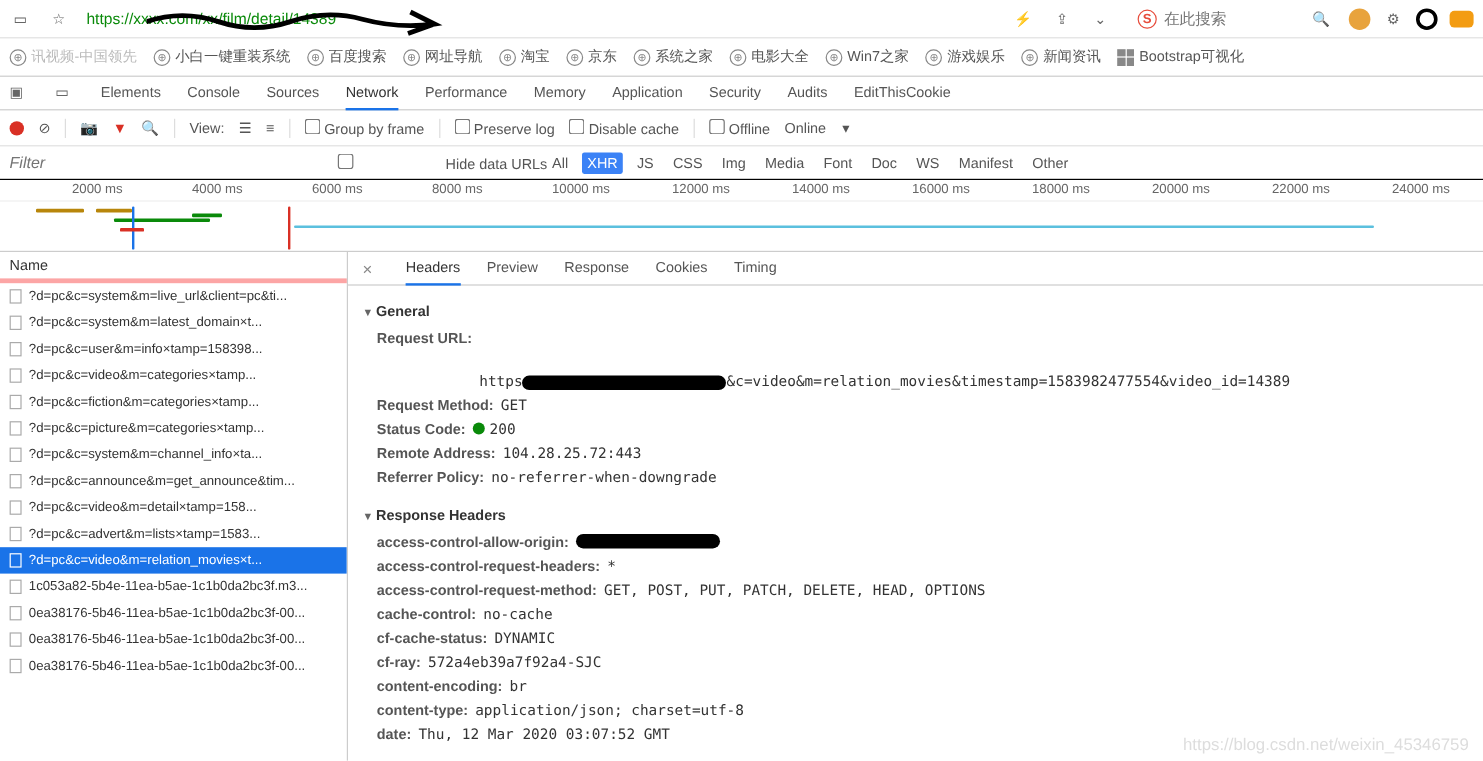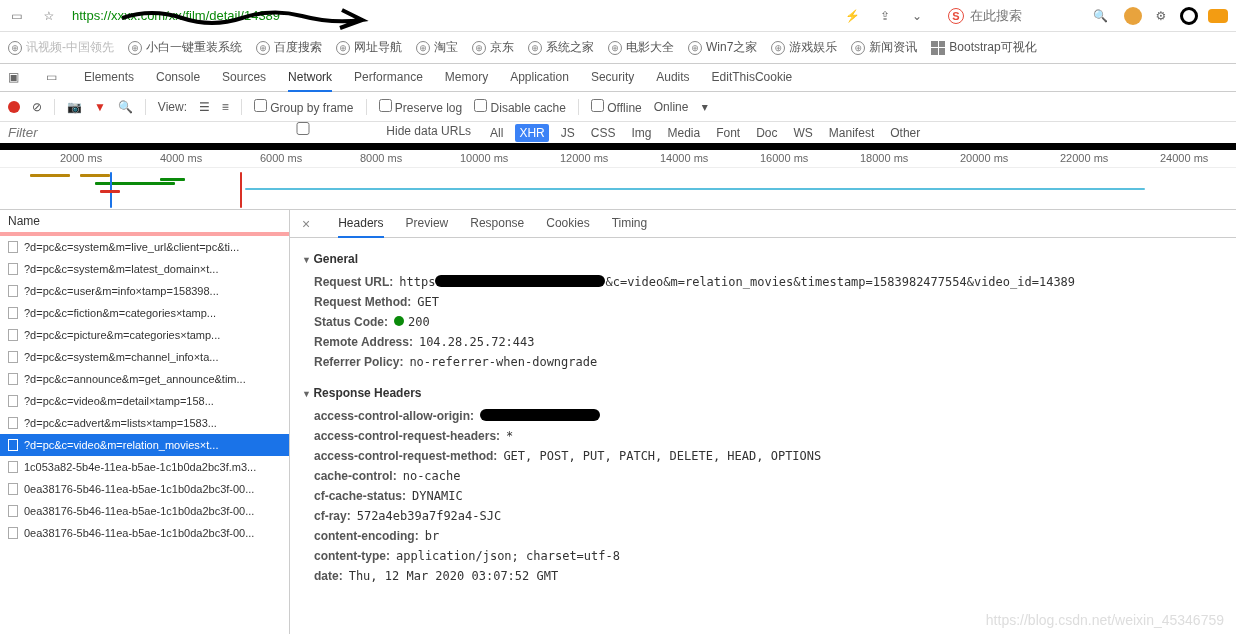--- a/index.html
+++ b/index.html
@@ -34,21 +34,21 @@
 .devtools-tabs .tab { cursor: pointer; padding: 6px 0; }
 .devtools-tabs .tab.active { color: #333; border-bottom: 2px solid #1a73e8; margin-bottom: -1px; }
 .devtools-tabs .small-icon { width: 16px; height: 16px; color: #666; }
 
 
 .net-toolbar { height: 30px; display: flex; align-items: center; padding: 0 8px; gap: 12px; border-bottom: 1px solid #e0e0e0; font-size: 12px; color: #555; }
 .record-dot { width: 12px; height: 12px; background: #d93025; border-radius: 50%; }
 .net-toolbar .sep { width: 1px; height: 16px; background: #ddd; }
 
 
-.filter-bar { height: 28px; display: flex; padding: 0 8px; gap: 15px; border-bottom: 7px solid #000000; font-size: 12px; color: #555; }
+.filter-bar { height: 28px; display: flex; align-items: center; padding: 0 8px; gap: 0; border-bottom: 1px solid #000000; font-size: 12px; color: #555; }
 .filter-bar input { border: none; outline: none; width: 160px; font-style: italic; color: #999; }
 .filter-types { display: flex; gap: 8px; align-items: center; }
 .filter-types span { cursor: pointer; padding: 2px 4px; }
 .filter-types .active { background: #3b82f6; color: #fff; border-radius: 2px; }
 
 
 .timeline { height: 60px; border-bottom: 1px solid #ccc; position: relative; background: #fff; }
 .timeline-ruler { height: 18px; border-bottom: 1px solid #eee; position: relative; font-size: 11px; color: #666; }
 .timeline-ruler span { position: absolute; top: 2px; }
 .timeline-bars { position: relative; height: 42px; }
@@ -261,20 +261,24 @@
         <div class="req-item">
           <span class="doc-icon"></span>
           <span style="overflow:hidden;text-overflow:ellipsis;">?d=pc&amp;c=system&amp;m=latest_domain×t...</span>
         </div>
         <div class="req-item">
           <span class="doc-icon"></span>
           <span style="overflow:hidden;text-overflow:ellipsis;">?d=pc&amp;c=user&amp;m=info×tamp=158398...</span>
         </div>
         <div class="req-item">
           <span class="doc-icon"></span>
+          <span style="overflow:hidden;text-overflow:ellipsis;">?d=pc&amp;c=video&amp;m=categories×tamp...</span>
+        </div>
+        <div class="req-item">
+          <span class="doc-icon"></span>
           <span style="overflow:hidden;text-overflow:ellipsis;">?d=pc&amp;c=fiction&amp;m=categories×tamp...</span>
         </div>
         <div class="req-item">
           <span class="doc-icon"></span>
           <span style="overflow:hidden;text-overflow:ellipsis;">?d=pc&amp;c=picture&amp;m=categories×tamp...</span>
         </div>
         <div class="req-item">
           <span class="doc-icon"></span>
           <span style="overflow:hidden;text-overflow:ellipsis;">?d=pc&amp;c=system&amp;m=channel_info×ta...</span>
         </div>
@@ -320,21 +324,21 @@
           <span class="dtab">Preview</span>
           <span class="dtab">Response</span>
           <span class="dtab">Cookies</span>
           <span class="dtab">Timing</span>
         </div>
     </div>
     <div class="details-body">
       <div class="section-title">General</div>
       <div class="kv-row">
         <b>Request URL:</b>
-        <span style="display:inline-flex;align-items:flex-start;gap:0;">https<span class="redact" style="width:170px;"></span><span>&amp;c=video&amp;m=relation_movies&amp;timestamp=1583982477554&amp;video_id=14389</span></span>
+        <span style="display:inline-flex;align-items:flex-end;gap:0;margin-top:36px;">https<span class="redact" style="width:170px;"></span><span>&amp;c=video&amp;m=relation_movies&amp;timestamp=1583982477554&amp;video_id=14389</span></span>
       </div>
       <div class="kv-row">
           <b>Request Method:</b>
           <span>GET</span>
         </div>
       <div class="kv-row">
           <b>Status Code:</b>
           <span><span class="status-dot"></span><span>200</span></span>
         </div>
       <div class="kv-row">

